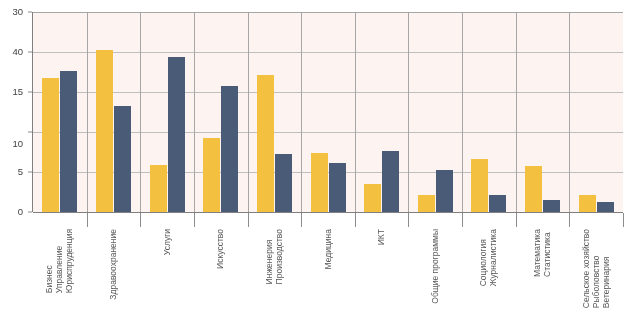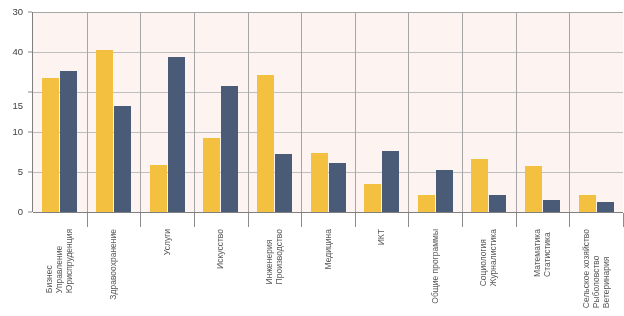--- a/index.html
+++ b/index.html
@@ -191,23 +191,23 @@
       <div class="grid-v" style="left: 429px;"></div>
       <div class="grid-v" style="left: 483px;"></div>
       <div class="grid-v" style="left: 536px;"></div>
     </div>
 
   <div class="y-axis" id="y-axis">
       <div class="y-tick" style="top: 200px;">0</div>
       <div class="y-tick-mark" style="top: 200px;"></div>
       <div class="y-tick" style="top: 160px;">5</div>
       <div class="y-tick-mark" style="top: 160px;"></div>
-      <div class="y-tick" style="top: 120px;">10</div>
+      <div class="y-tick" style="top: 132px;">10</div>
       <div class="y-tick-mark" style="top: 120px;"></div>
-      <div class="y-tick" style="top: 94px;">15</div>
+      <div class="y-tick" style="top: 80px;">15</div>
       <div class="y-tick-mark" style="top: 80px;"></div>
       <div class="y-tick" style="top: 40px;">40</div>
       <div class="y-tick-mark" style="top: 40px;"></div>
       <div class="y-tick" style="top: 0px;">30</div>
       <div class="y-tick-mark" style="top: 0px;"></div>
     </div>
   <div class="axis-line-v"></div>
   <div class="baseline"></div>
 
   <div class="bars-layer" id="bars-layer">

